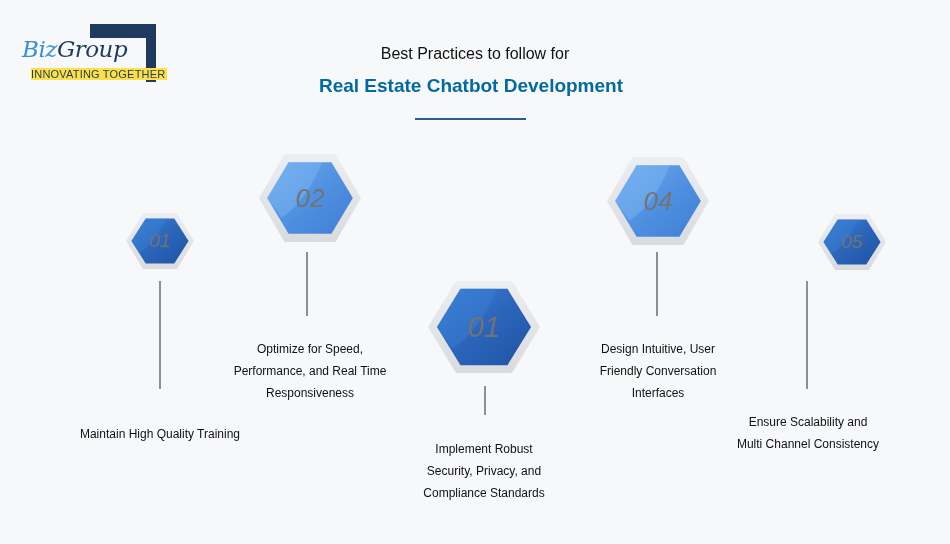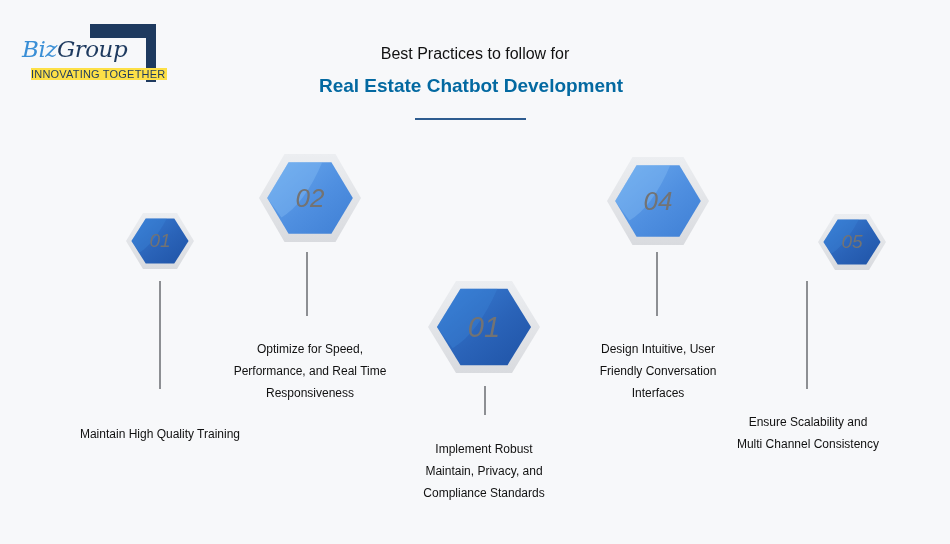--- a/index.html
+++ b/index.html
@@ -118,21 +118,21 @@
   <svg viewBox="0 0 100 82" preserveAspectRatio="none">
     <polygon points="25,0 75,0 100,41 75,82 25,82 0,41" fill="url(#gRim)"></polygon>
     <polygon points="29,7 71,7 92,41 71,75 29,75 8,41" fill="url(#gDark)"></polygon>
     <path d="M8,41 L29,7 L62,7 Q45,46 22,60 Z" fill="#3d86da" opacity="0.35"></path>
   </svg>
   <div class="num" style="font-size:29px;">01</div>
 </div>
 <div class="vline" style="left:484px; top:386px; height:29px;"></div>
 <div class="label" style="left:334px; width:300px; top:438px;">
   <div>Implement Robust</div>
-  <div>Maintain, Privacy, and</div>
+  <div>Security, Privacy, and</div>
   <div>Compliance Standards</div>
 </div>
 
 <div class="hex" style="left:607px; top:157px; width:102px; height:88px;">
   <svg viewBox="0 0 100 86" preserveAspectRatio="none">
     <polygon points="25,0 75,0 100,43 75,86 25,86 0,43" fill="url(#gRim)"></polygon>
     <polygon points="29,8 71,8 92,43 71,78 29,78 8,43" fill="url(#gLight)"></polygon>
     <path d="M8,43 L29,8 L62,8 Q45,48 22,62 Z" fill="#8cc3f5" opacity="0.35"></path>
   </svg>
   <div class="num" style="font-size:26px;">04</div>

